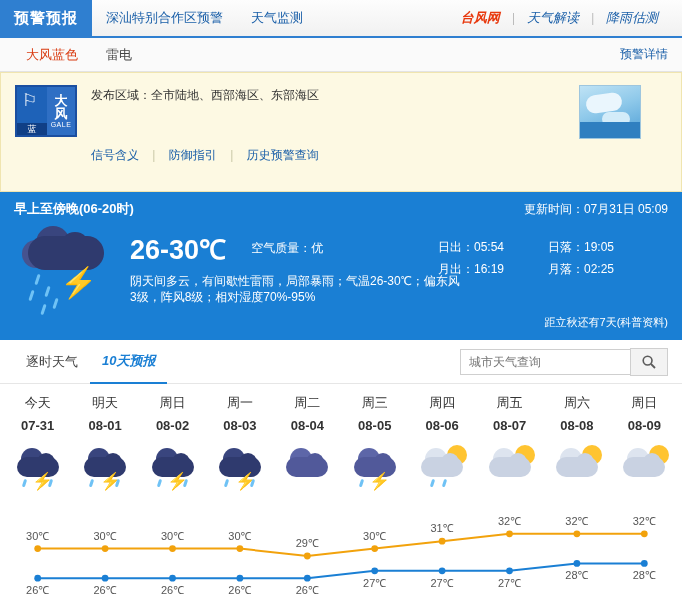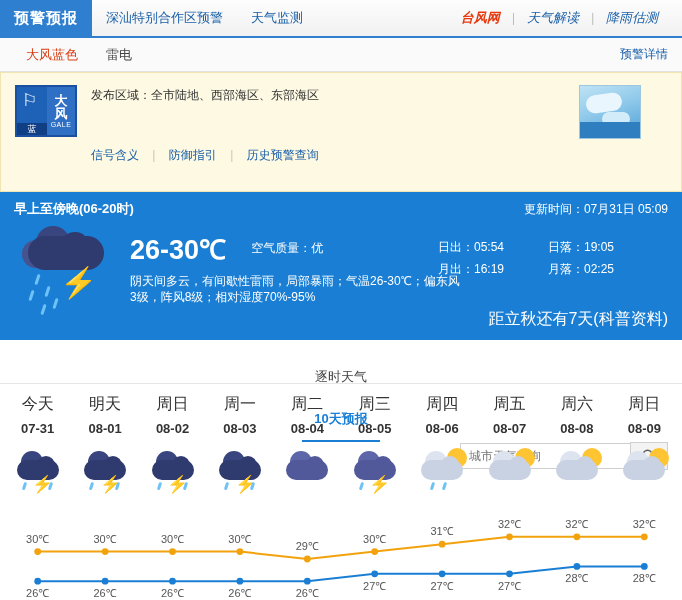--- a/index.html
+++ b/index.html
@@ -209,42 +209,42 @@
   .sun-block {
     position:absolute; right: 14px; top: 44px;
     width: 230px;
     font-size: 12px;
     line-height: 22px;
   }
   .sun-row { display:flex; }
   .sun-row span:first-child { width: 110px; }
   .autumn {
     position:absolute; right: 14px; bottom: 10px;
-    font-size: 16px;
+    font-size: 11px;
   }
 
   
   .fc-head {
     height: 44px;
     display:flex; align-items:center;
-    padding: 16px 14px;
+    padding: 4px 14px;
     border-bottom: 1px solid #e6e6e6;
-    flex-direction: column;
   }
   .fc-tab {
     font-size: 13px;
     color:#444;
     padding: 0 12px;
     line-height: 42px;
     cursor:pointer;
   }
   .fc-tab.active {
     color:#1a7fd4;
     border-bottom: 2px solid #1a7fd4;
     font-weight: bold;
+    font-style: italic;
   }
   .search-box {
     margin-left:auto;
     display:flex; align-items:center;
   }
   .search-box input {
     width: 170px; height: 26px;
     border: 1px solid #cfcfcf;
     border-right: none;
     padding: 0 8px;
@@ -263,21 +263,21 @@
 
   
   .days {
     display:flex;
     padding: 10px 4px 0 4px;
   }
   .day {
     flex: 1;
     text-align:center;
   }
-  .day .dname { font-size: 16px; color:#333; margin-bottom: 6px; }
+  .day .dname { font-size: 13px; color:#333; margin-bottom: 6px; }
   .day .ddate { font-size: 13px; color:#333; font-weight:bold; margin-bottom: 8px; }
   .day .dicon { height: 52px; position:relative; }
 
   
   .ic { position:absolute; left:50%; top:4px; transform: translateX(-50%); width:58px; height:46px; }
   .ic .c-main { position:absolute; left:8px; top:12px; width:42px; height:20px; border-radius:10px; }
   .ic .c-b1 { position:absolute; left:12px; top:3px; width:22px; height:22px; border-radius:50%; }
   .ic .c-b2 { position:absolute; left:28px; top:8px; width:18px; height:18px; border-radius:50%; }
   .ic .sun { position:absolute; right:4px; top:0px; width:20px; height:20px; border-radius:50%; background:#ffc431; }
   .ic .blt { position:absolute; left:24px; top:28px; color:#ffd02e; font-size:17px; line-height:17px; }

